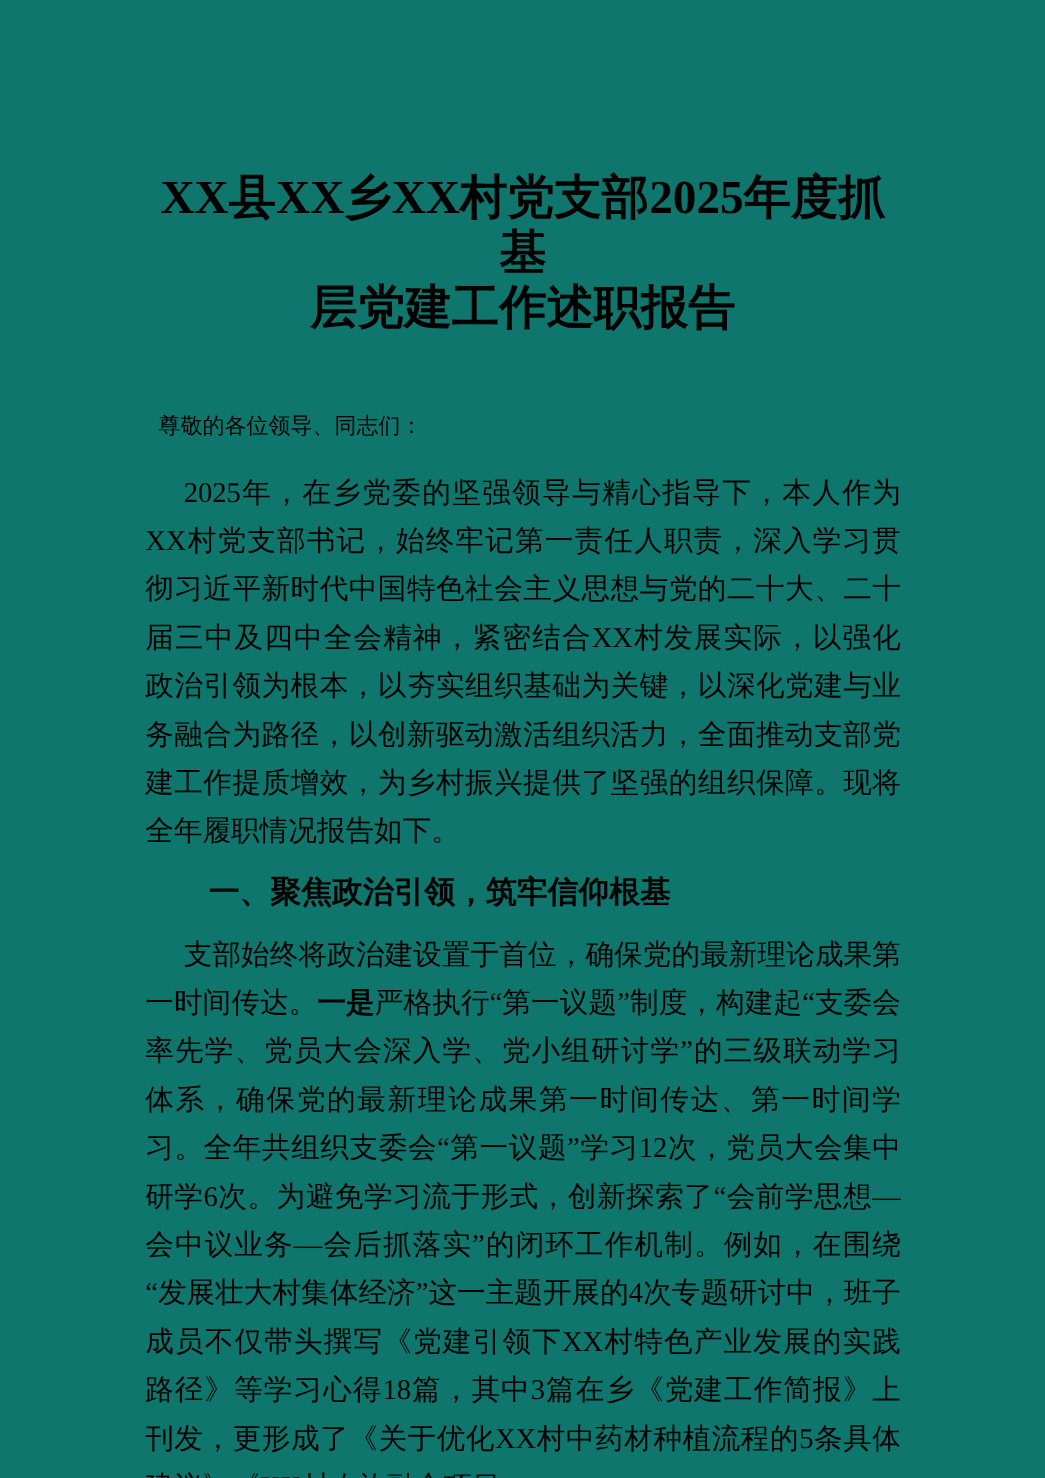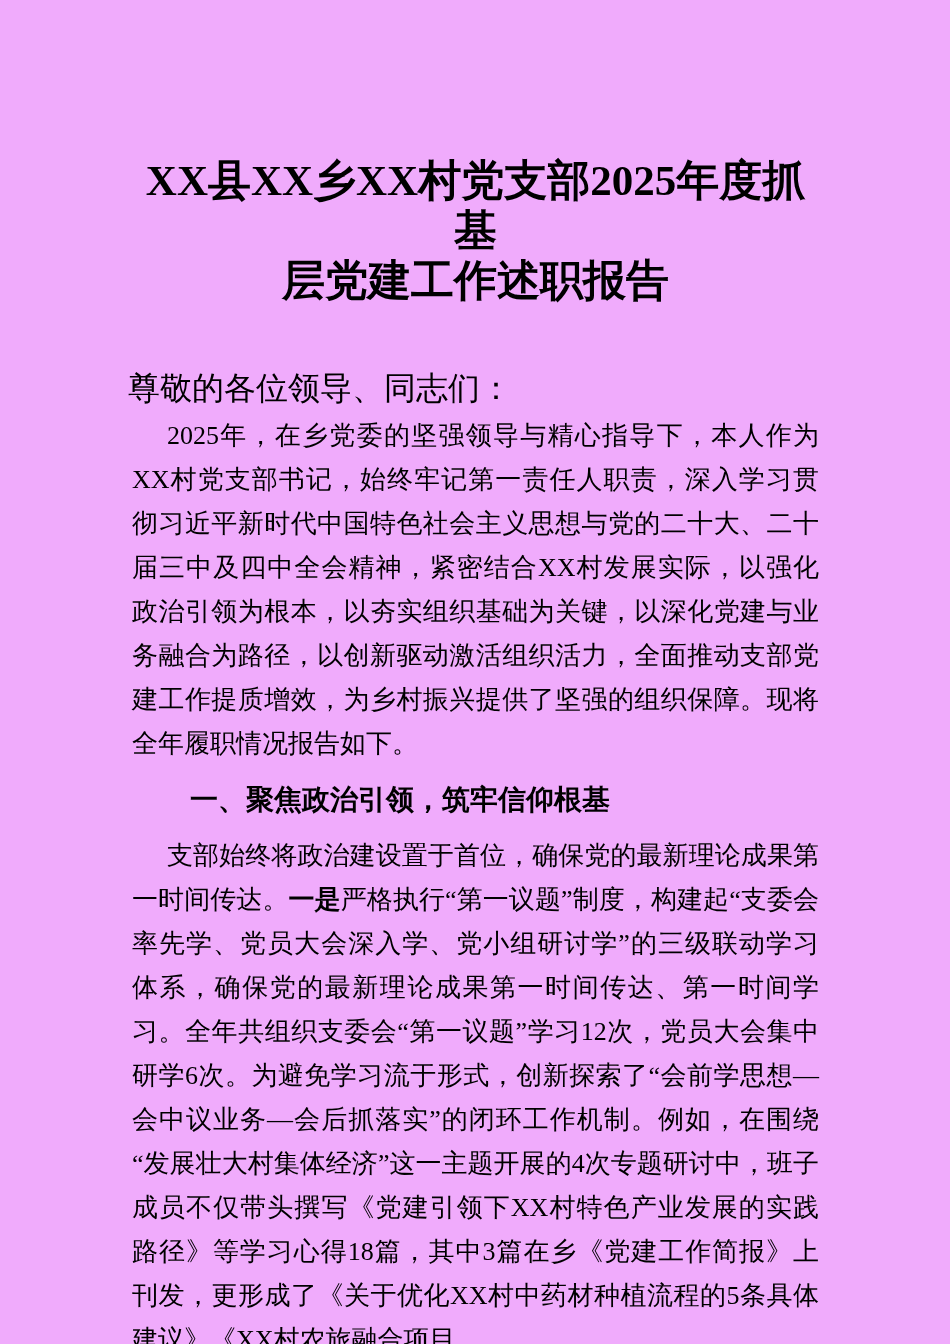--- a/index.html
+++ b/index.html
@@ -1,39 +1,39 @@
 <!DOCTYPE html>
 <html lang="zh"><head>
 <meta charset="utf-8">
 <style>
   html,body{margin:0;padding:0;background:#ffffff;}
   .page{
     position:relative;
     width:950px;
     height:1344px;
-    background:#f0abfc;
+    background:#0f766e;
     color:#000000;
     overflow:hidden;
     font-family:"Liberation Serif","DejaVu Serif",serif;
   }
   .doc{
     padding:156px 127px 0 128px;
   }
   .title{
     margin:0 0 60px 0;
     font-size:43px;
     line-height:50px;
     font-weight:bold;
     text-align:center;
     letter-spacing:0px;
   }
   .title-line{display:block;}
   .greeting{
-    margin:0;
-    font-size:32px;
+    margin:16px;
+    font-size:20px;
     line-height:44px;
     text-indent:0;
   }
   .para{
     margin:4px;
     font-size:26px;
     line-height:44px;
     text-indent:35px;
     text-align:justify;
     text-justify:inter-ideograph;

